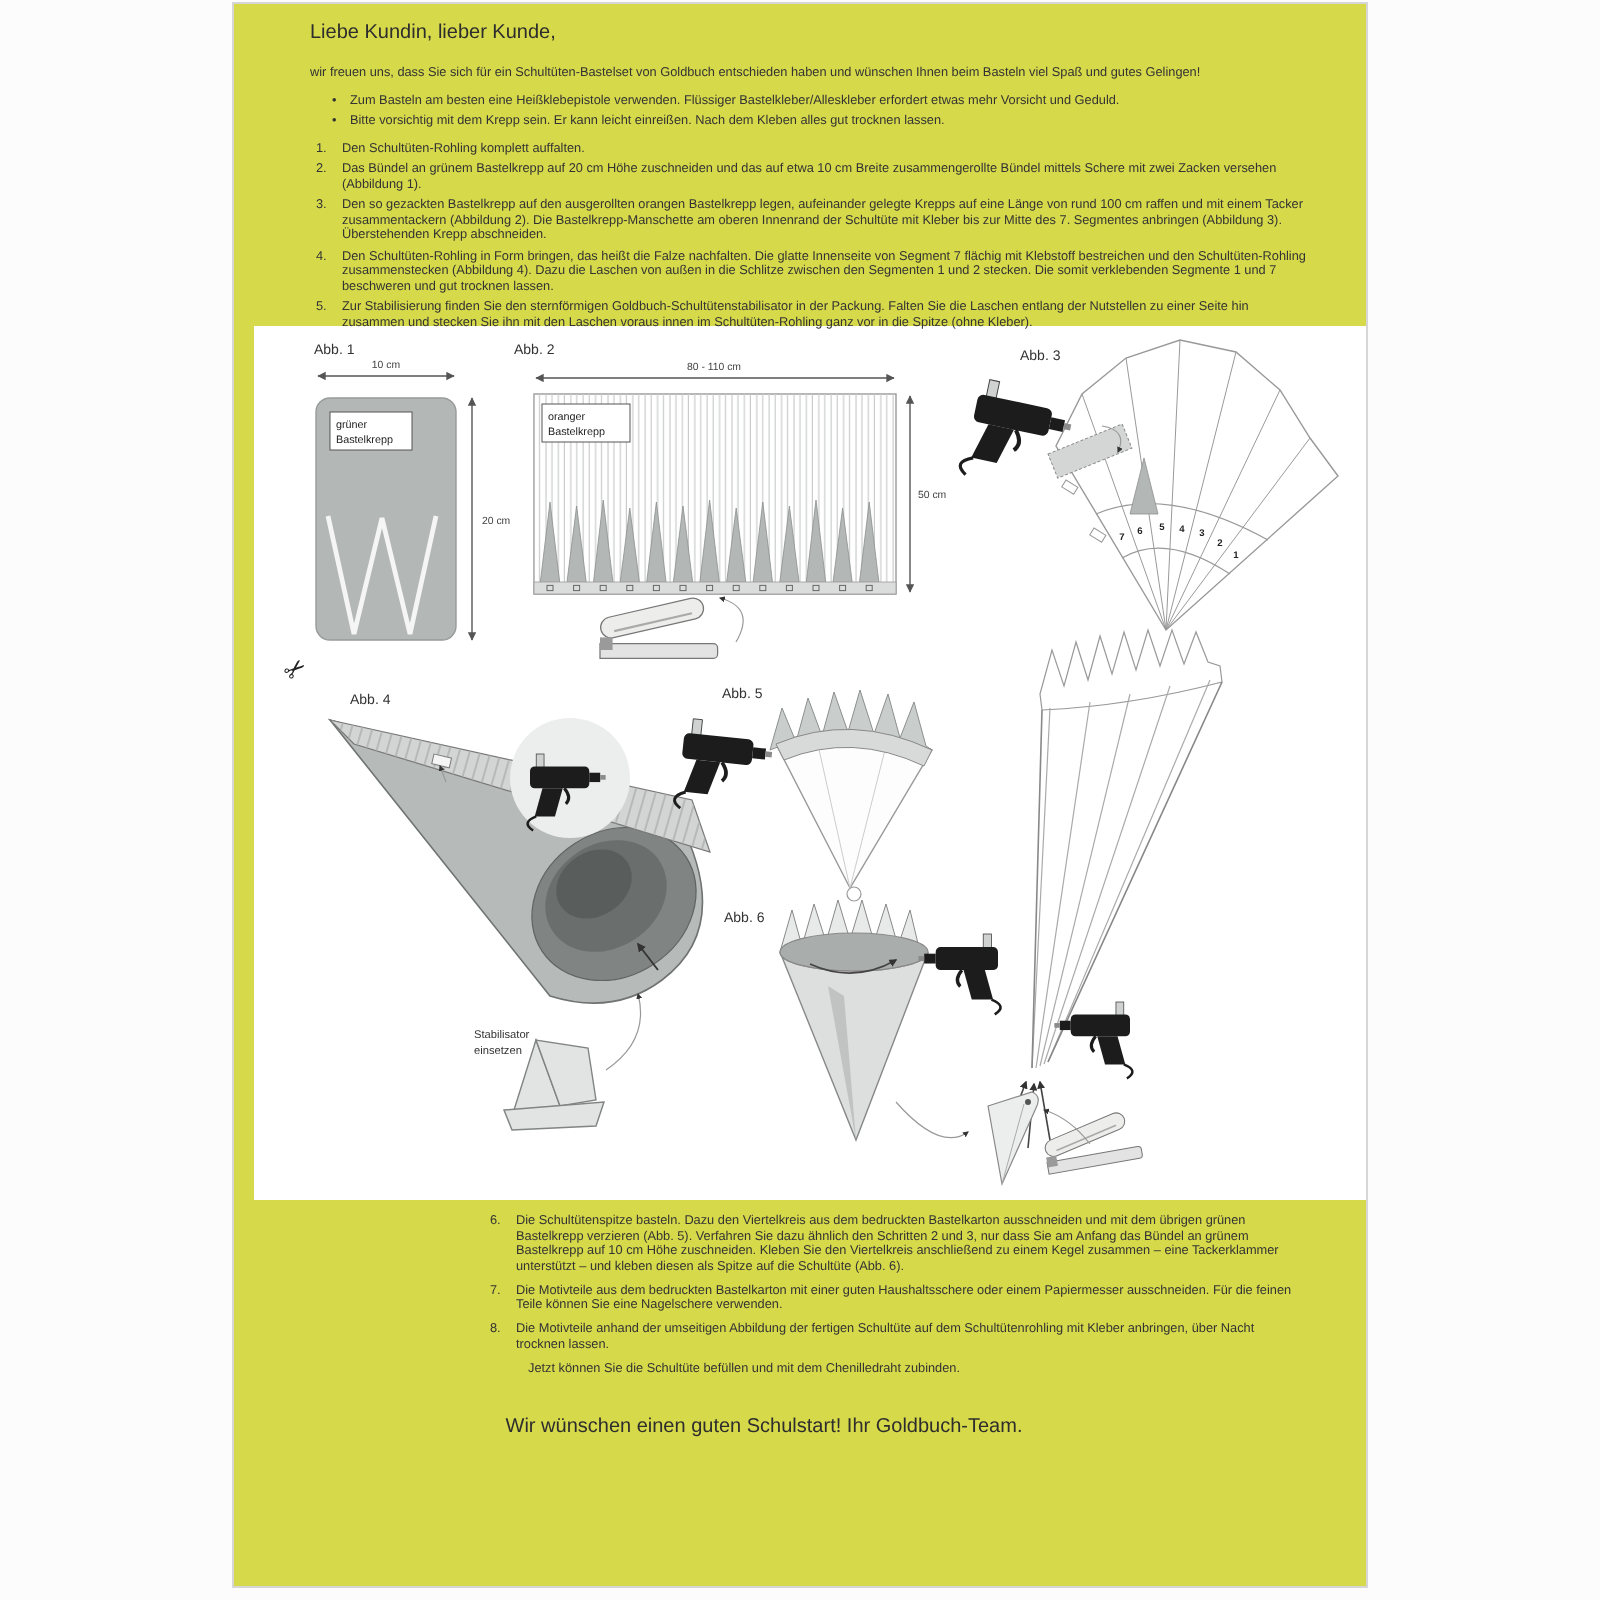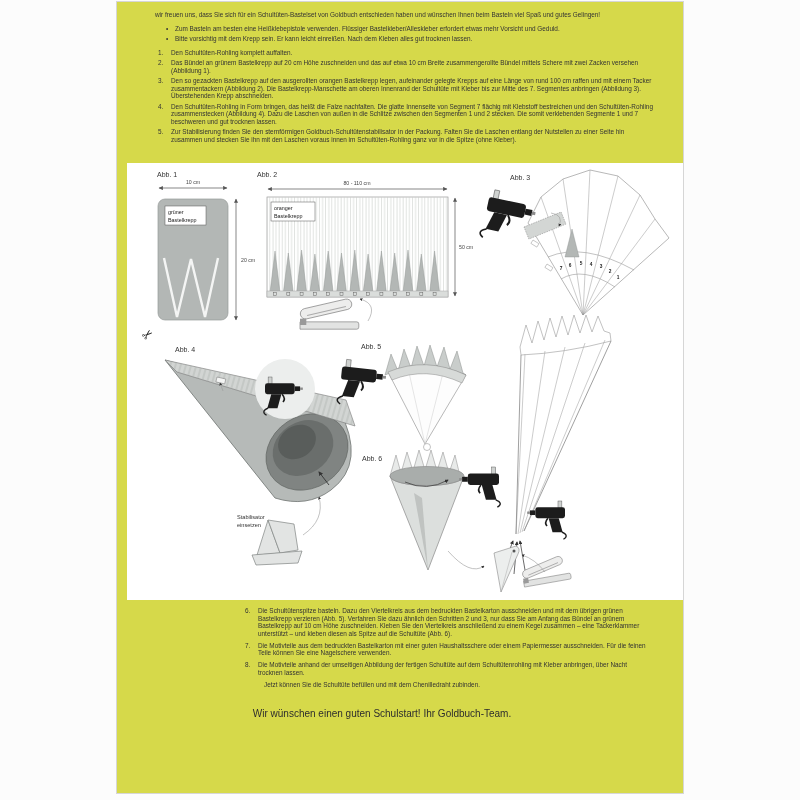--- a/index.html
+++ b/index.html
@@ -40,20 +40,21 @@
 </style>
 </head>
 <body>
 
 <div class="sheet">
   <div class="band-top"></div>
   <div class="strip-left"></div>
   <div class="band-bottom"></div>
 
   <div class="top-content">
+    <p class="greeting">Liebe Kundin, lieber Kunde,</p>
     <p class="intro">wir freuen uns, dass Sie sich für ein Schultüten-Bastelset von Goldbuch entschieden haben und wünschen Ihnen beim Basteln viel Spaß und gutes Gelingen!</p>
     <div class="bullets">
       <div class="brow">
         <span class="bmark">•</span>
         <span class="stext">Zum Basteln am besten eine Heißklebepistole verwenden. Flüssiger Bastelkleber/Alleskleber erfordert etwas mehr Vorsicht und Geduld.</span>
       </div>
       <div class="brow">
         <span class="bmark">•</span>
         <span class="stext">Bitte vorsichtig mit dem Krepp sein. Er kann leicht einreißen. Nach dem Kleben alles gut trocknen lassen.</span>
       </div>

